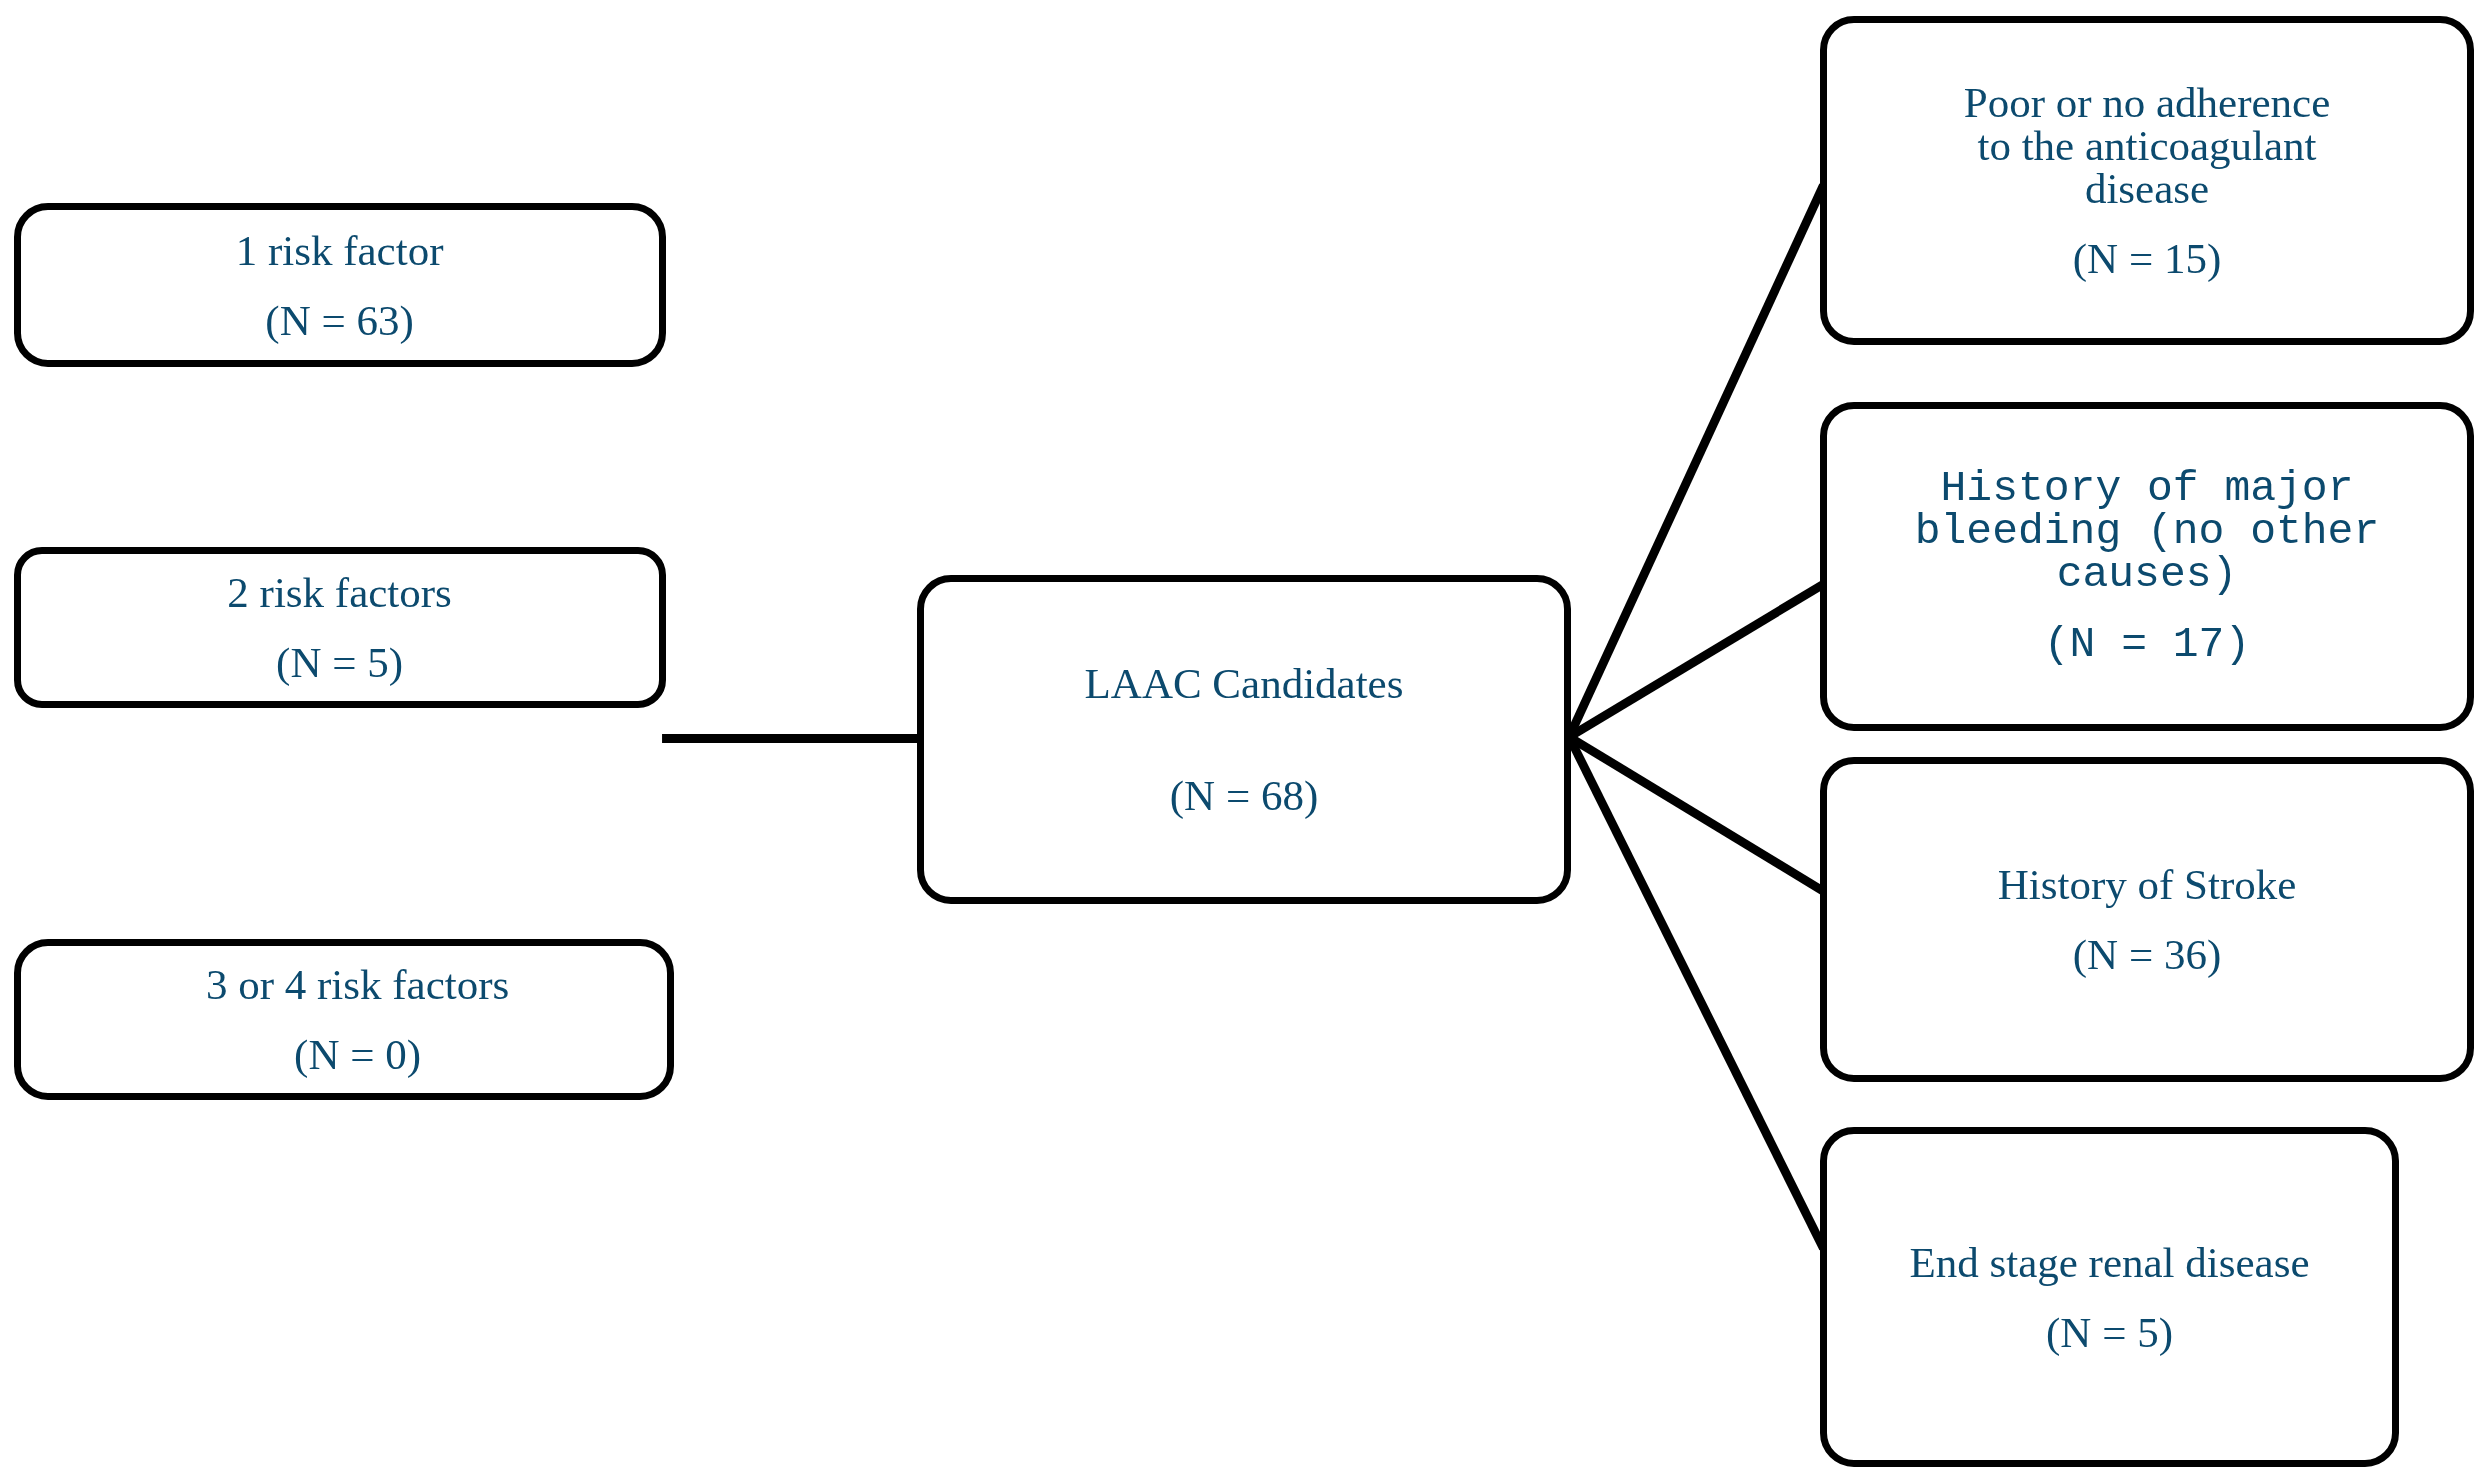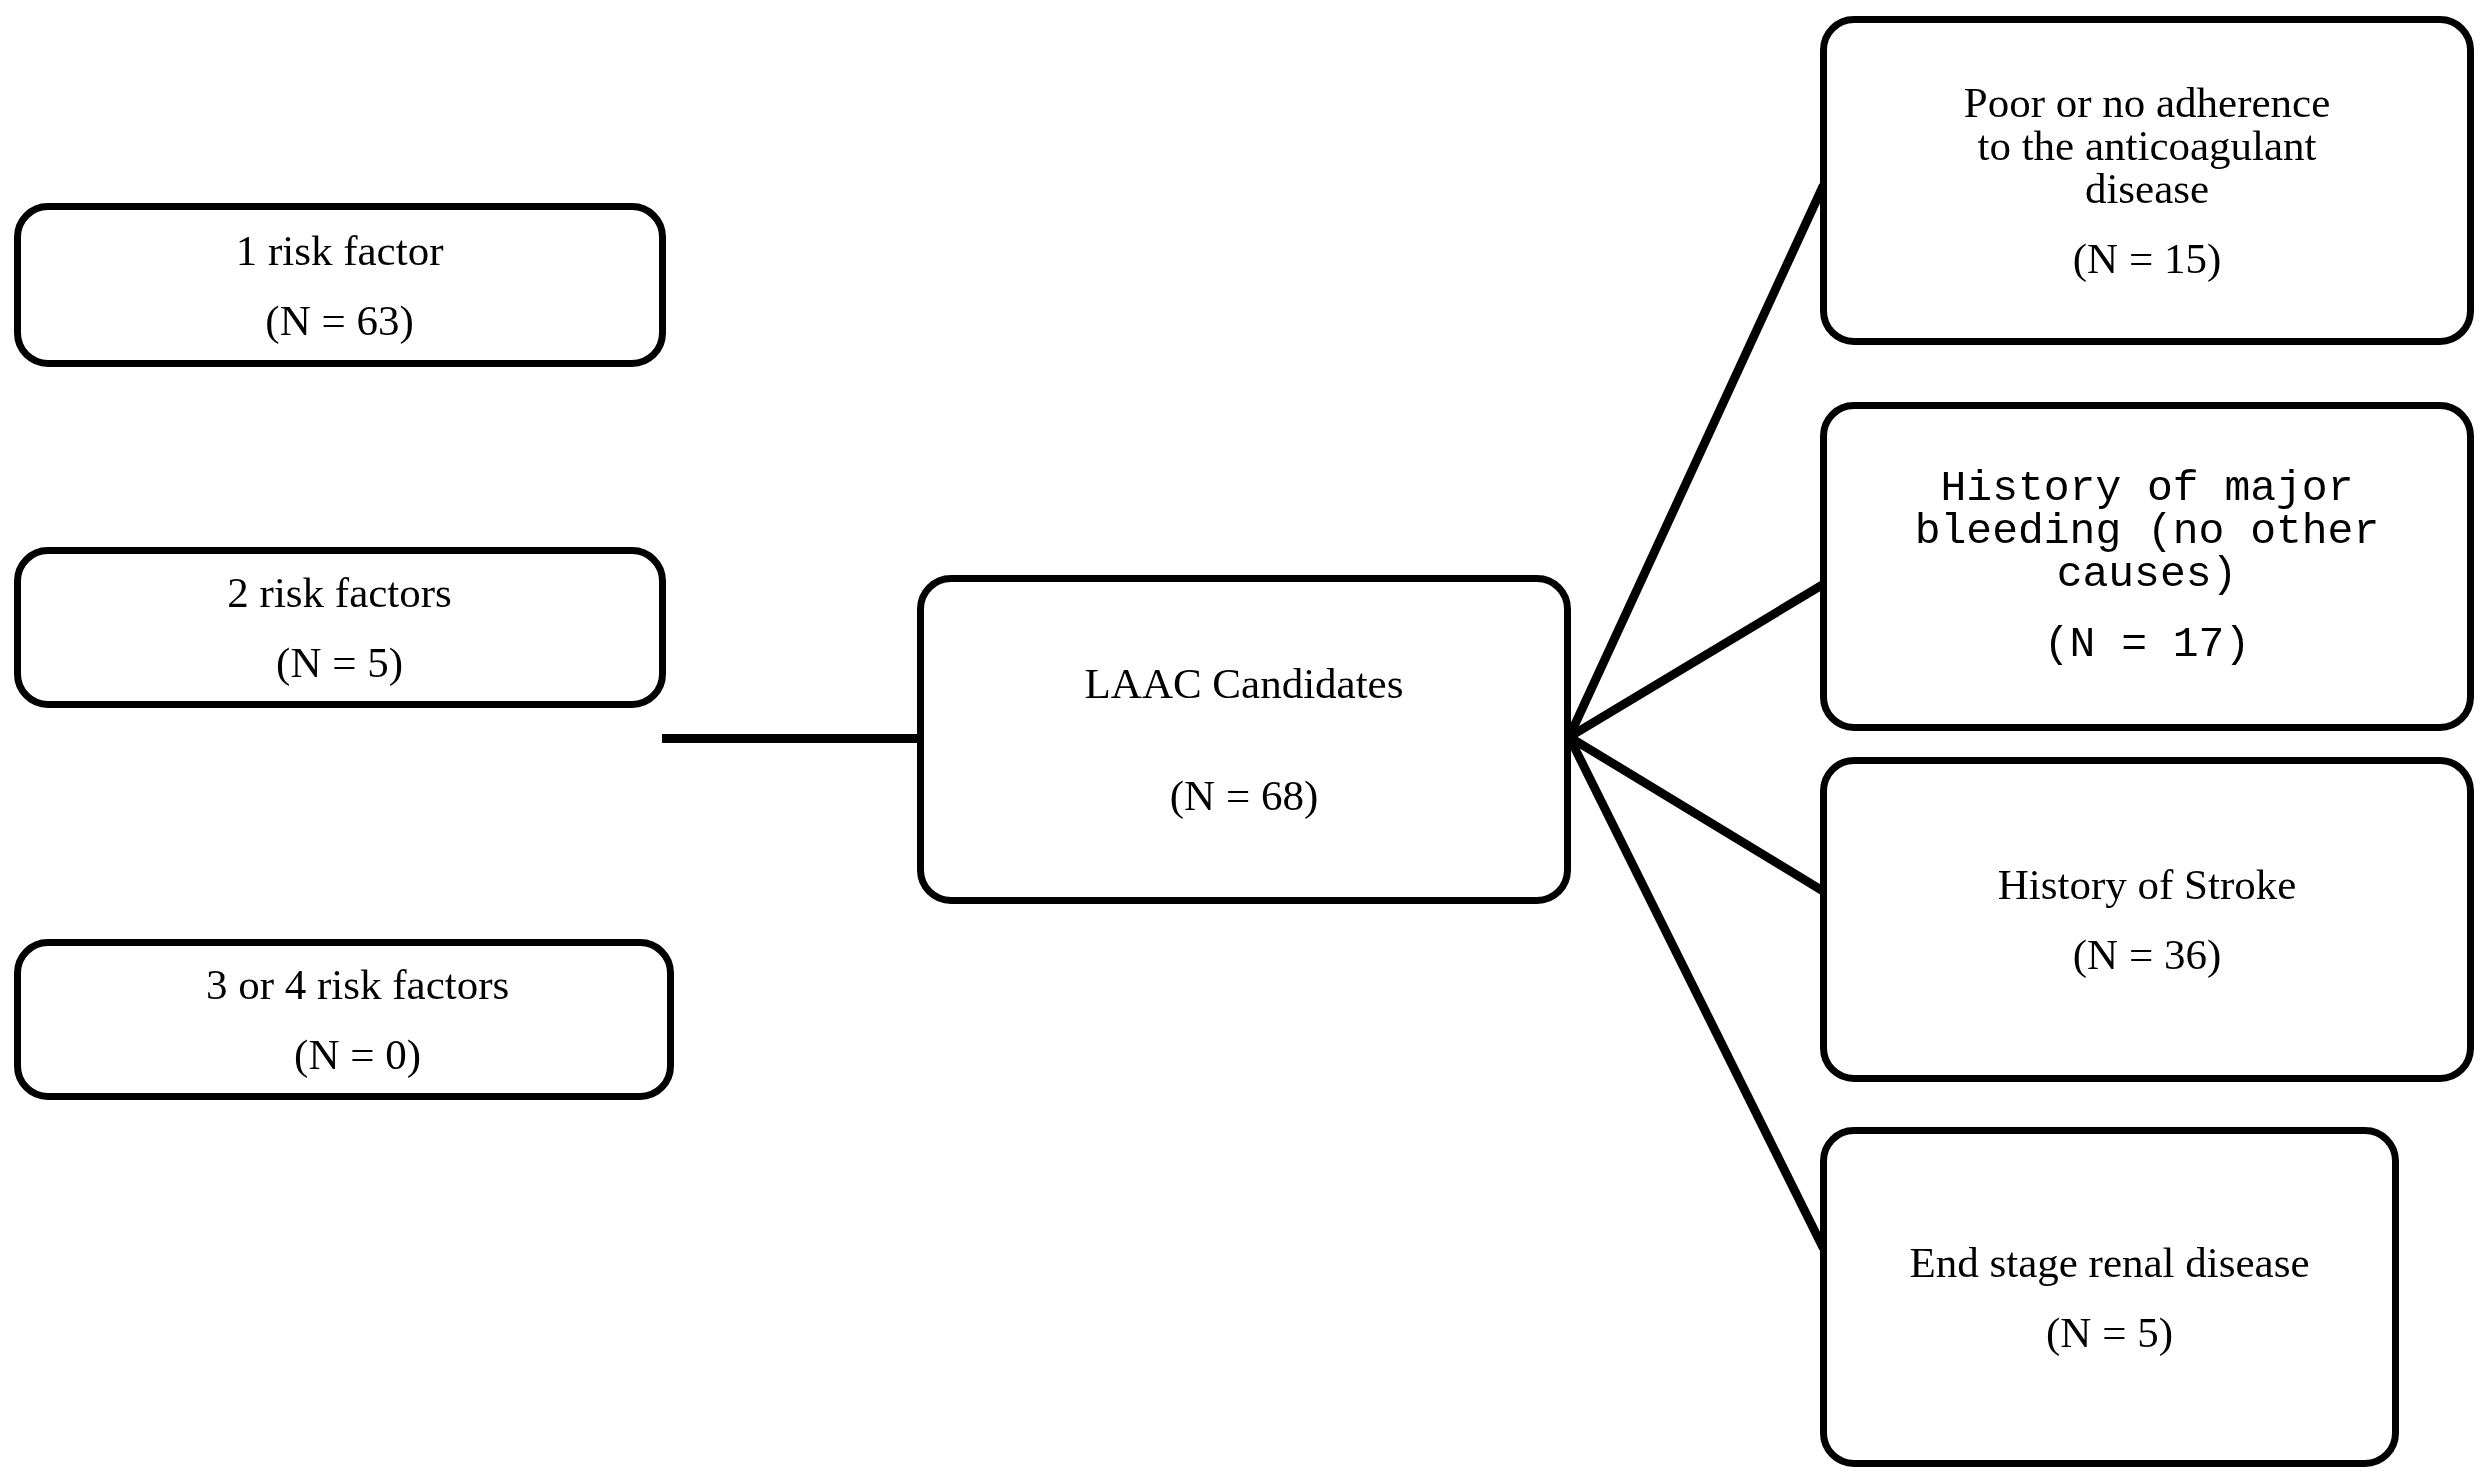--- a/index.html
+++ b/index.html
@@ -27,39 +27,39 @@
     position: absolute;
     box-sizing: border-box;
     background: #ffffff;
     border: 7.2px solid #000000;
     border-radius: 34px;
     display: flex;
     flex-direction: column;
     align-items: center;
     justify-content: center;
     text-align: center;
-    color: #000000;
+    color: #0c4a6e;
     font-family: "Liberation Serif", "DejaVu Serif", serif;
     font-size: 43px;
     line-height: 1.0;
   }
   .node .line {
     display: block;
     width: 100%;
     padding: 0 8px;
     box-sizing: border-box;
     white-space: nowrap;
   }
   .node .gap {
     display: block;
     height: 27px;
   }
   
   #node-risk-1   { left: 13.6px;   top: 203px;  width: 652px;  height: 161px; }
-  #node-risk-2   { left: 13.6px;   top: 547px;  width: 652px;  height: 161px; }
+  #node-risk-2   { left: 13.6px;   top: 547px;  width: 652px;  height: 161px; border-radius: 28px; }
   #node-risk-3   { left: 13.6px;   top: 939px; width: 660px;  height: 161px; padding-left: 28px; }
   
   #node-risk-1 { height: 164px; }
   
   #node-center   { left: 917px; top: 575px;  width: 654px;  height: 329px; gap: 21px; }
   
   #node-out-1    { left: 1820px; top: 16px;   width: 654px;  height: 329px; }
   #node-out-2    { left: 1820px; top: 402px;  width: 654px;  height: 329px; font-family: Liberation Mono, monospace; }
   #node-out-3    { left: 1820px; top: 757px;  width: 654px;  height: 325px; }
   #node-out-4    { left: 1820px; top: 1127px; width: 579px;  height: 340px; }

